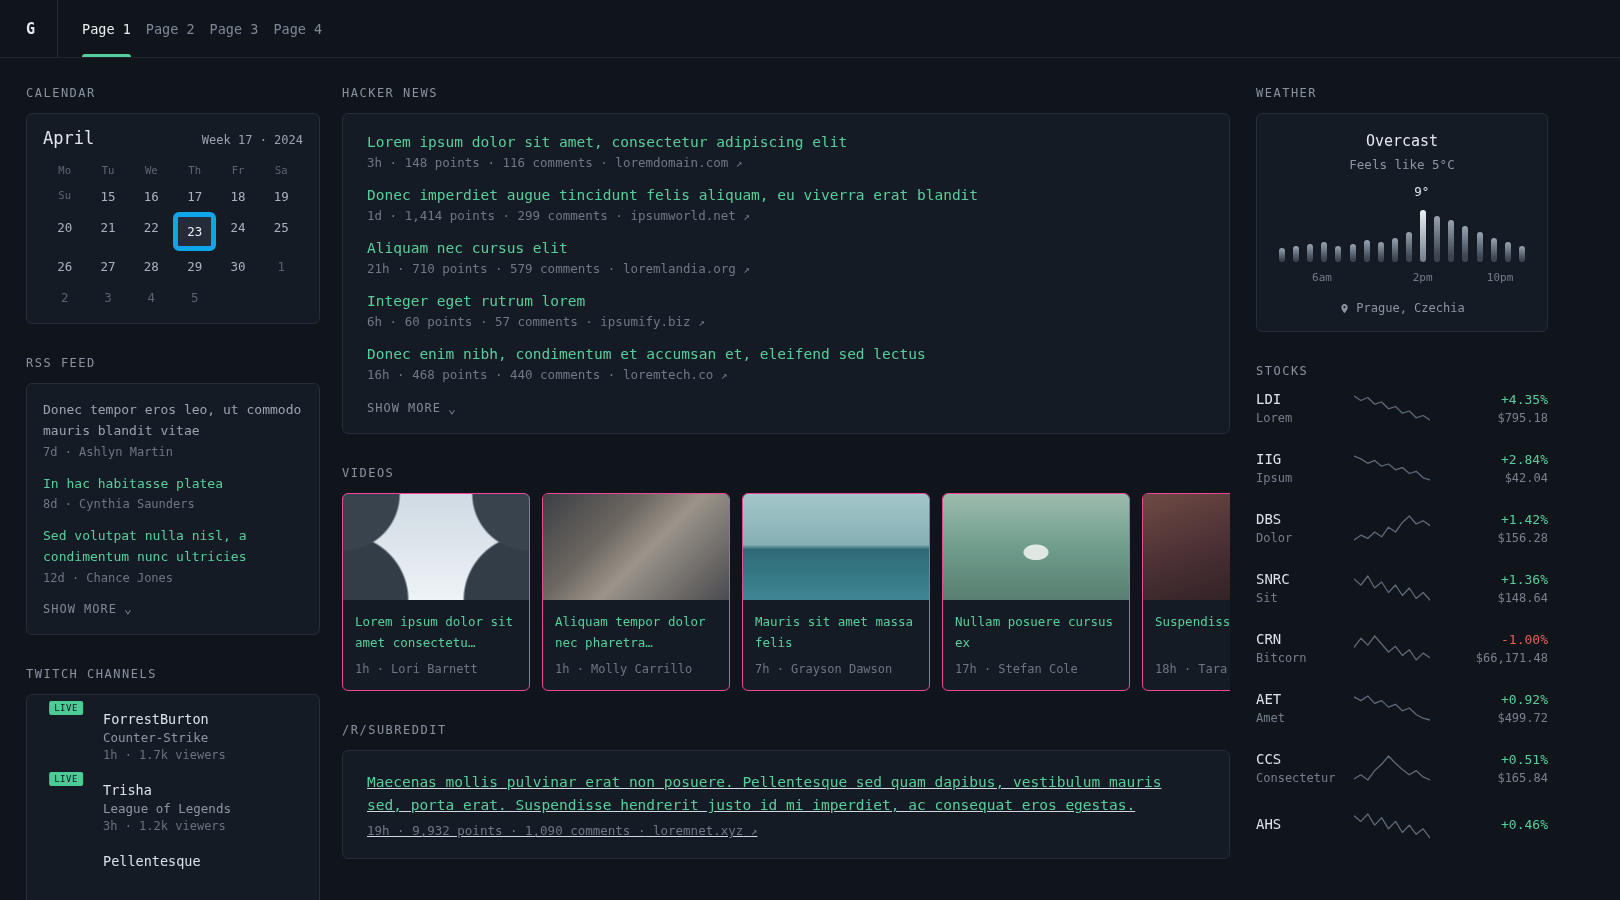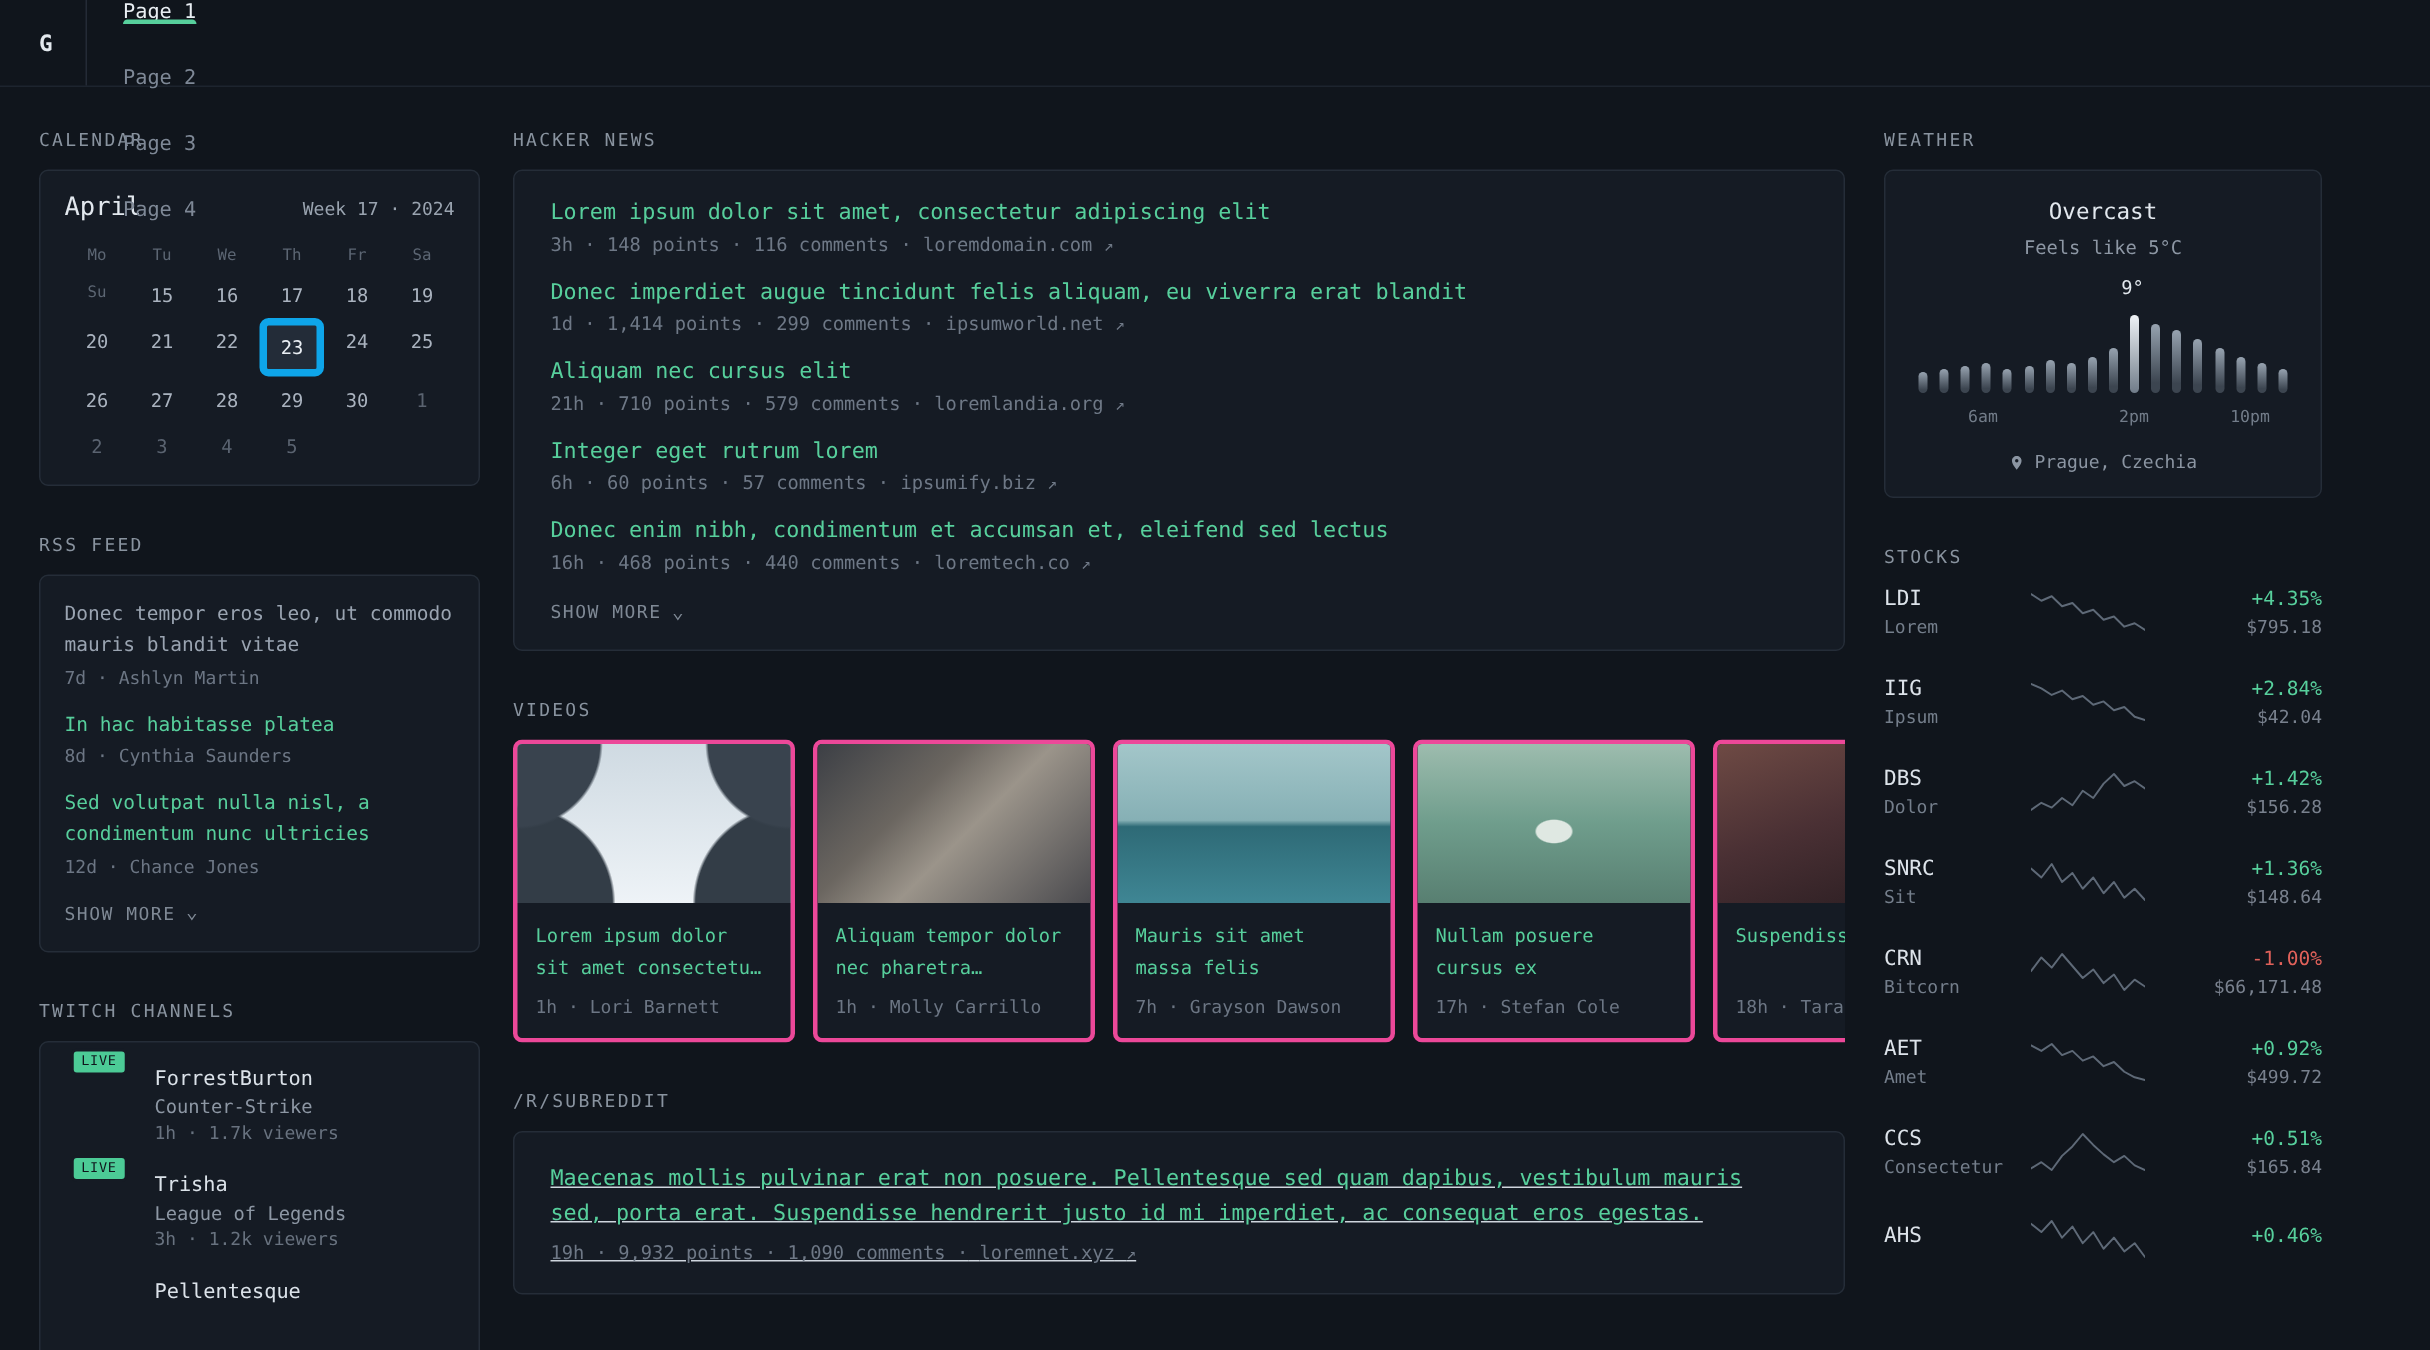--- a/index.html
+++ b/index.html
@@ -9,21 +9,21 @@
     font-family:"DejaVu Sans Mono","Liberation Mono",monospace;
     font-size:13px; overflow:hidden;
   }
   a { text-decoration:none; color:inherit; cursor:pointer; }
   button { font-family:inherit; background:none; border:none; cursor:pointer; }
 
   
   .topbar { height:58px; display:flex; align-items:stretch; padding:0 26px; border-bottom:1px solid #1d242e; }
   .logo { display:flex; align-items:center; font-size:15px; font-weight:bold; color:#e3e9ee;
           padding-right:22px; margin-right:24px; border-right:1px solid #242b36; }
-  .tabs { display:flex; gap:28px;flex-direction:column; }
+  .tabs { display:flex; gap:15px; }
   .tab { display:flex; align-items:center; position:relative; font-size:13.5px; color:#7e8896; }
   .tab.active { color:#e9eef3; }
   .tab.active::after { content:""; position:absolute; left:0; right:0; bottom:0; height:3px;
                        border-radius:3px 3px 0 0; background:#57cf9c; }
 
   
   .layout { display:flex; padding:28px 0 0 26px; align-items:flex-start; }
   .col-left  { width:294px; margin-right:22px; flex:none; }
   .col-main  { width:888px; margin-right:26px; flex:none; }
   .col-right { width:292px; flex:none; }
@@ -71,21 +71,21 @@
   
   .hn-card { padding:20px 24px 16px; }
   .hn-item { margin-bottom:17px; }
   .hn-title { display:block; font-size:14.5px; color:#57cf9c; }
   .hn-meta { font-size:12.5px; color:#6e7886; margin-top:5px; }
   .hn-domain { color:#6e7886; }
   .ext { font-size:11px; }
 
   
   .videos-row { display:flex; gap:12px; overflow:hidden; }
-  .vcard { width:188px; flex:none; background:#151b24; border:3px solid #ec4899; border-radius:6px; overflow:hidden; }
+  .vcard { width:188px; flex:none; background:#151b24; border:1px solid #ec4899; border-radius:6px; overflow:hidden; }
   .vthumb { height:106px; display:block; }
   .t1 { background:
         radial-gradient(circle at 0% 0%, #39434e 0 26%, transparent 27%),
         radial-gradient(circle at 100% 0%, #39434e 0 26%, transparent 27%),
         radial-gradient(circle at 0% 100%, #333d47 0 30%, transparent 31%),
         radial-gradient(circle at 100% 100%, #333d47 0 30%, transparent 31%),
         linear-gradient(180deg, #cfdae2, #eef3f7); }
   .t2 { background:linear-gradient(135deg, #3c3f45 0%, #6b6660 35%, #9b948a 55%, #4a4a4e 100%); }
   .t3 { background:linear-gradient(180deg, #a3c6c9 0%, #86b0b5 48%, #2e6a76 52%, #3f8694 100%); }
   .t4 { background:radial-gradient(ellipse at 50% 55%, #dfe8e2 0 9%, transparent 10%),

